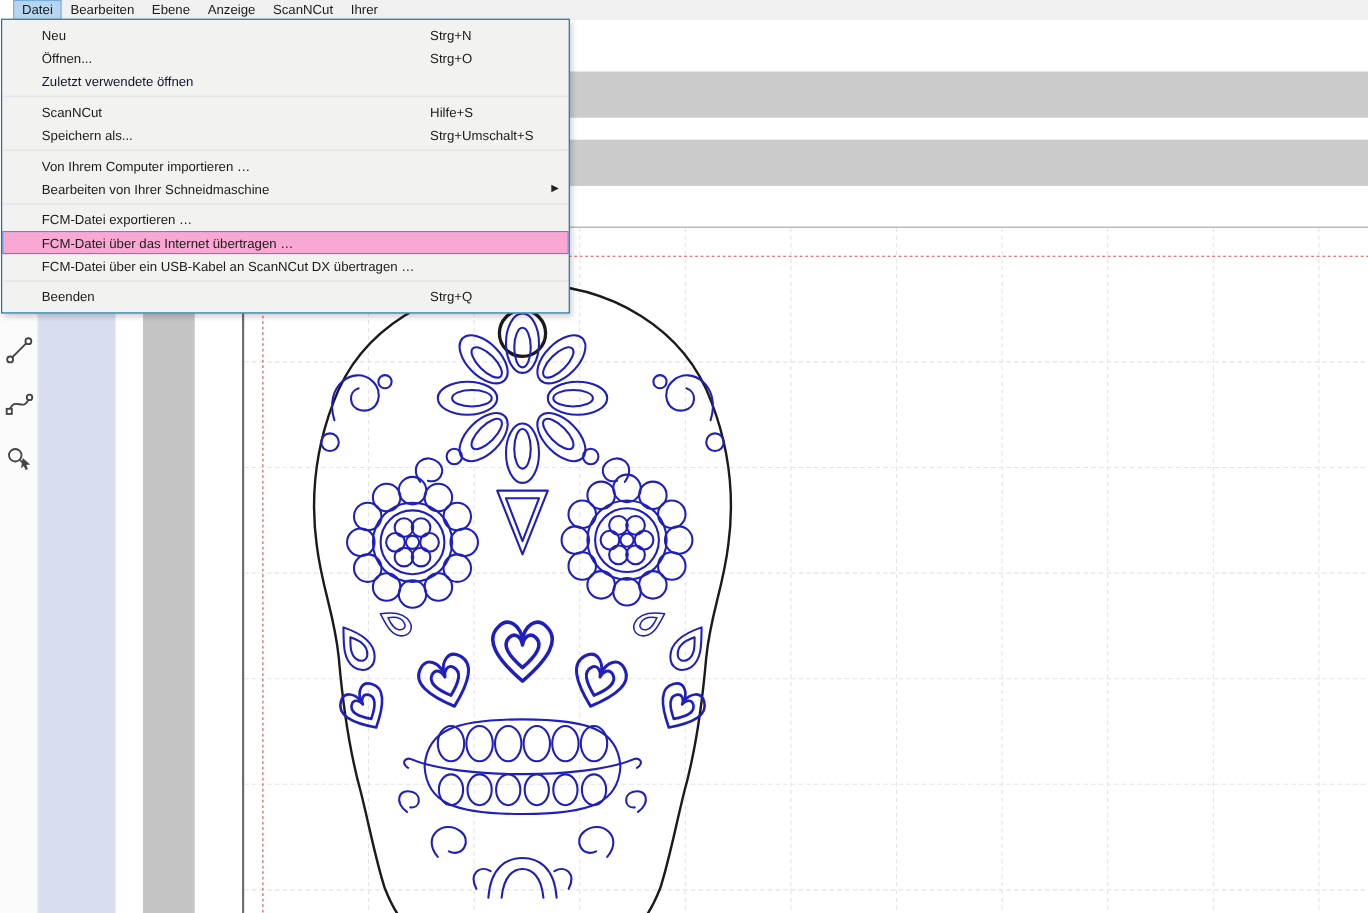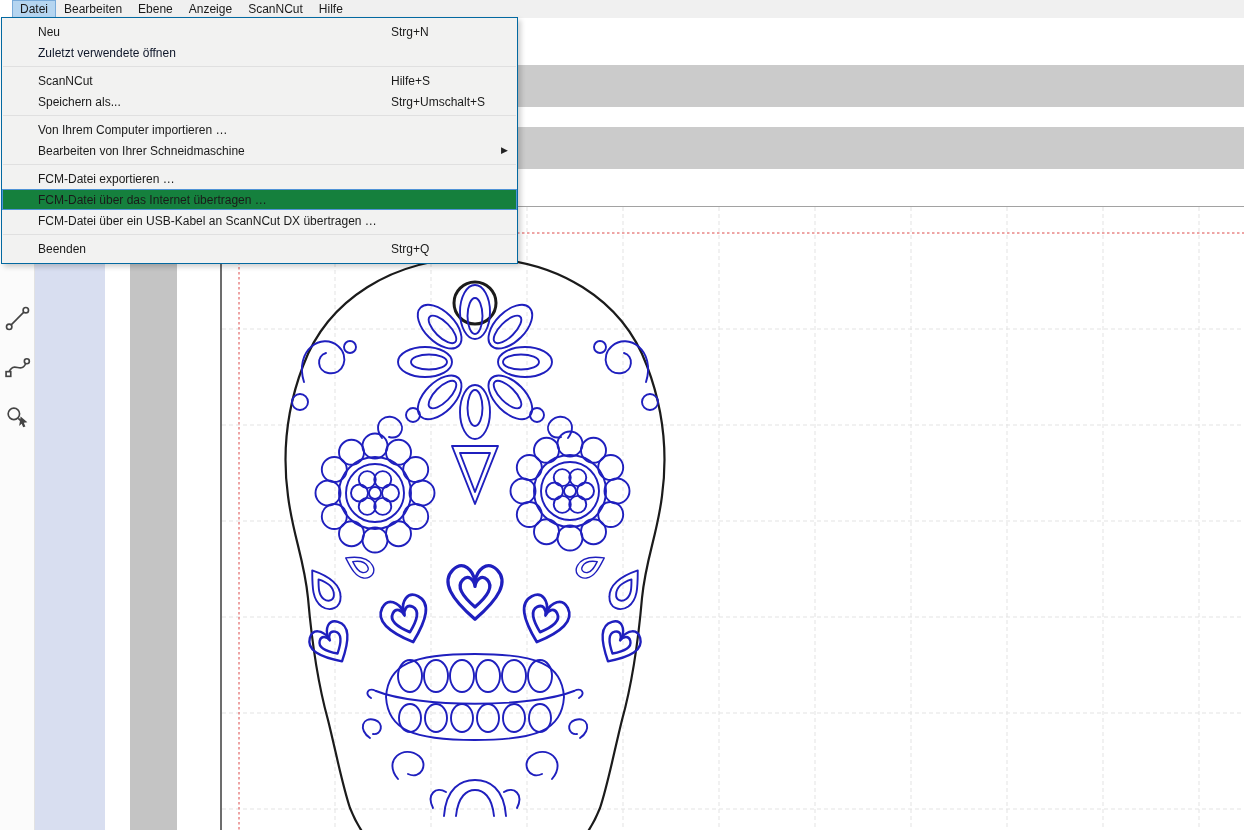--- a/index.html
+++ b/index.html
@@ -14,21 +14,21 @@
 
   
   .popup{position:absolute;top:17px;left:1px;width:517px;background:#f2f2f1;
     border:1px solid #0369a1;z-index:60;padding:3px 0 4px;
     box-shadow:3px 3px 5px rgba(0,0,0,.18);font-size:12px;color:#1a1a1a}
   .mi{height:21px;display:flex;align-items:center;border:1px solid transparent;
     padding:0 8px 0 35px;cursor:default}
   .mi .lbl{flex:1;white-space:nowrap;overflow:hidden}
   .mi .sc{width:117px;flex:none;white-space:nowrap}
   .mi.disabled{color:#0f172a}
-  .mi.highlight{background:#15803d;border-color:#4f93d6}
+  .mi.highlight{background:#f9a8d4;border-color:#4f93d6}
   .mi .arrow{flex:none;font-size:9px;color:#222;line-height:1}
   .sep{height:7px;position:relative}
   .sep::after{content:"";position:absolute;left:1px;right:1px;top:3px;border-top:1px solid #e0e0e0}
 
   
   .bar1{position:absolute;top:65px;left:0;width:1244px;height:42px;background:#cbcbcb;z-index:5}
   .bar2{position:absolute;top:127px;left:0;width:1244px;height:42px;background:#cbcbcb;z-index:5}
   .topline{position:absolute;top:206px;left:0;width:1244px;height:2px;background:#a2a2a2;z-index:5}
 
   .toolcol{position:absolute;top:18px;left:0;width:35px;height:812px;background:#fbfbfb;
@@ -203,29 +203,33 @@
   <div class="mb-item">
       <span>Ebene</span>
     </div>
   <div class="mb-item">
       <span>Anzeige</span>
     </div>
   <div class="mb-item">
       <span>ScanNCut</span>
     </div>
   <div class="mb-item">
-      <span>Hilfe</span>
+      <span>Ihrer</span>
     </div>
 </div>
 
 <div class="popup">
   <div class="mi">
     <span class="lbl">Neu</span>
     <span class="sc">Strg+N</span>
   </div>
+  <div class="mi">
+    <span class="lbl">Öffnen...</span>
+    <span class="sc">Strg+O</span>
+  </div>
   <div class="mi disabled">
     <span class="lbl">Zuletzt verwendete öffnen</span>
     <span class="sc"></span>
   </div>
   <div class="sep"></div>
   <div class="mi">
     <span class="lbl">ScanNCut</span>
     <span class="sc">Hilfe+S</span>
   </div>
   <div class="mi">

